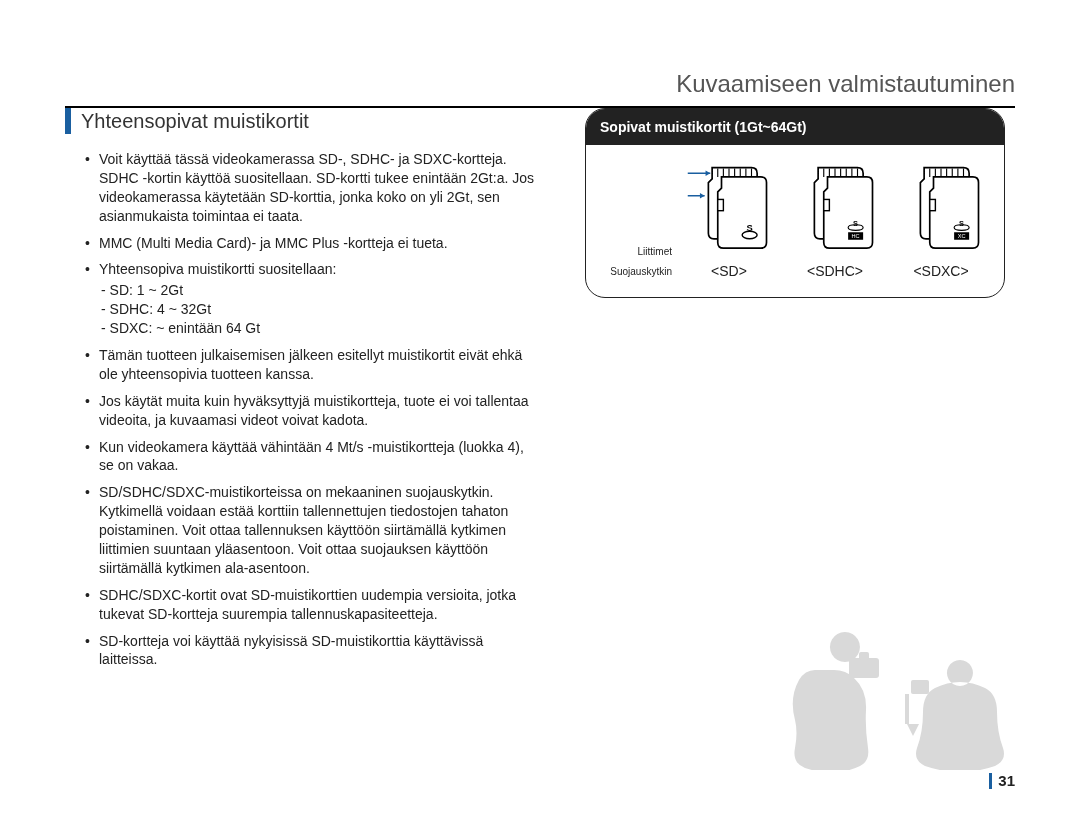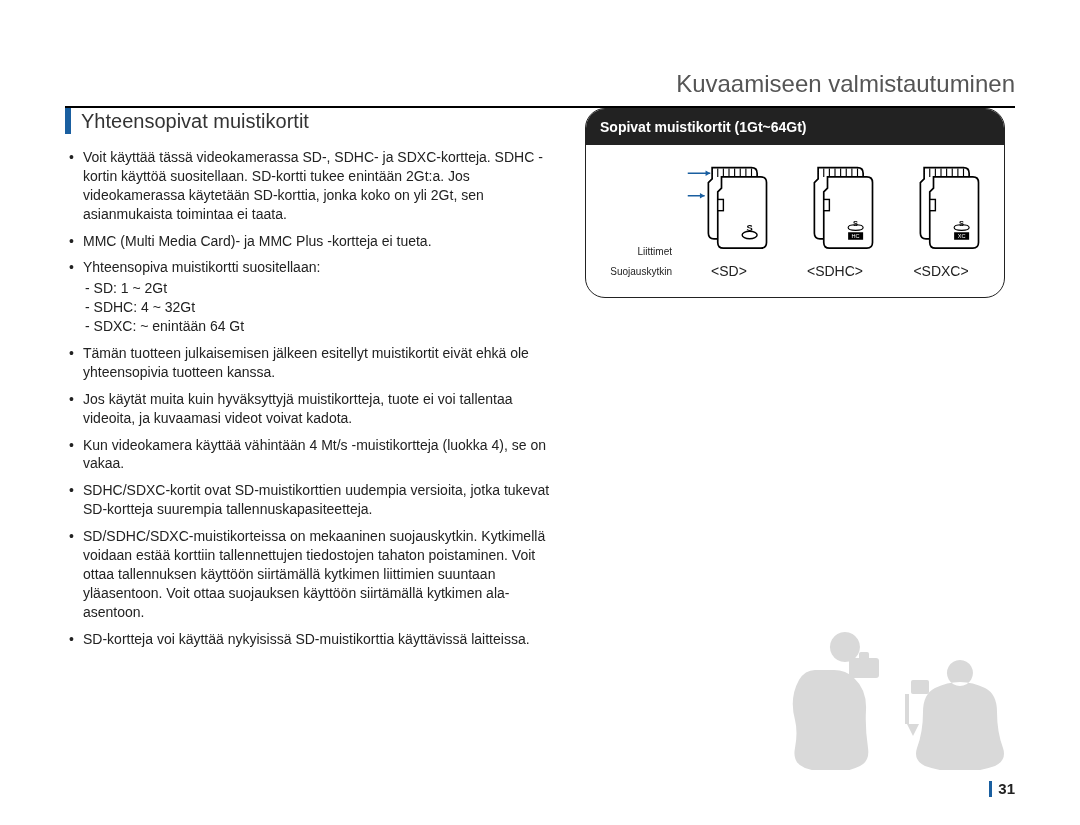--- a/index.html
+++ b/index.html
@@ -54,21 +54,21 @@
     margin-right: 10px;
   }
   .sub-heading {
     font-size: 20px;
     color: #333;
     font-weight: 400;
   }
   ul.bullets {
     list-style: none;
     padding: 0 0 0 4px;
-    margin: 0;
+    margin: 16px;
     font-size: 14px;
     line-height: 1.35;
     color: #222;
   }
   ul.bullets > li {
     position: relative;
     padding-left: 14px;
     margin-bottom: 8px;
   }
   ul.bullets > li::before {
@@ -137,21 +137,21 @@
     position: absolute;
     right: 65px;
     bottom: 55px;
     display: flex;
     align-items: flex-end;
     gap: 10px;
   }
   .page-num-wrap {
     position: absolute;
     right: 65px;
-    bottom: 28px;
+    bottom: 36px;
     display: flex;
     align-items: center;
     gap: 6px;
   }
   .pn-bar {
     width: 3px;
     height: 16px;
     background: #1a5fa0;
   }
   .pn {
@@ -179,22 +179,22 @@
           <li><span>Voit käyttää tässä videokamerassa SD-, SDHC- ja SDXC-kortteja. SDHC -kortin käyttöä suositellaan. SD-kortti tukee enintään 2Gt:a. Jos videokamerassa käytetään SD-korttia, jonka koko on yli 2Gt, sen asianmukaista toimintaa ei taata.</span></li>
           <li><span>MMC (Multi Media Card)- ja MMC Plus -kortteja ei tueta.</span></li>
           <li><span>Yhteensopiva muistikortti suositellaan:</span><div class="sublines">
               <div class="subline">- SD: 1 ~ 2Gt</div>
               <div class="subline">- SDHC: 4 ~ 32Gt</div>
               <div class="subline">- SDXC: ~ enintään 64 Gt</div>
             </div></li>
           <li><span>Tämän tuotteen julkaisemisen jälkeen esitellyt muistikortit eivät ehkä ole yhteensopivia tuotteen kanssa.</span></li>
           <li><span>Jos käytät muita kuin hyväksyttyjä muistikortteja, tuote ei voi tallentaa videoita, ja kuvaamasi videot voivat kadota.</span></li>
           <li><span>Kun videokamera käyttää vähintään 4 Mt/s -muistikortteja (luokka 4), se on vakaa.</span></li>
+          <li><span>SD/SDHC/SDXC-muistikorteissa on mekaaninen suojauskytkin. Kytkimellä voidaan estää korttiin tallennettujen tiedostojen tahaton poistaminen. Voit ottaa tallennuksen käyttöön siirtämällä kytkimen liittimien suuntaan yläasentoon. Voit ottaa suojauksen käyttöön siirtämällä kytkimen ala-asentoon.</span></li>
           <li><span>SDHC/SDXC-kortit ovat SD-muistikorttien uudempia versioita, jotka tukevat SD-kortteja suurempia tallennuskapasiteetteja.</span></li>
-          <li><span>SD/SDHC/SDXC-muistikorteissa on mekaaninen suojauskytkin. Kytkimellä voidaan estää korttiin tallennettujen tiedostojen tahaton poistaminen. Voit ottaa tallennuksen käyttöön siirtämällä kytkimen liittimien suuntaan yläasentoon. Voit ottaa suojauksen käyttöön siirtämällä kytkimen ala-asentoon.</span></li>
           <li><span>SD-kortteja voi käyttää nykyisissä SD-muistikorttia käyttävissä laitteissa.</span></li>
         </ul>
     </div>
 
     <div class="right-col">
       <div class="card-box">
         <div class="card-head">Sopivat muistikortit (1Gt~64Gt)</div>
         <div class="card-body">
           <div class="label-col">
             <div class="label-row1">Liittimet</div>

